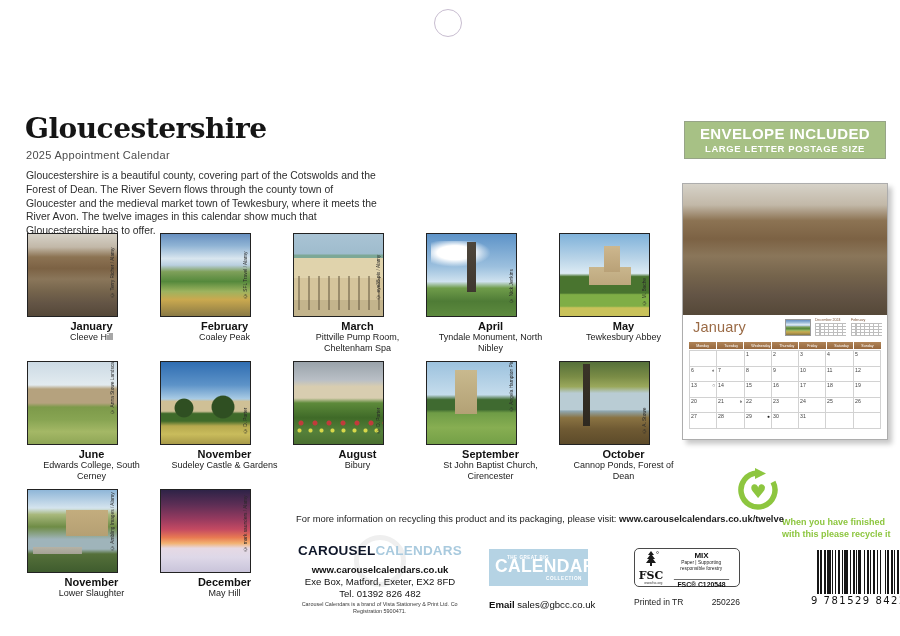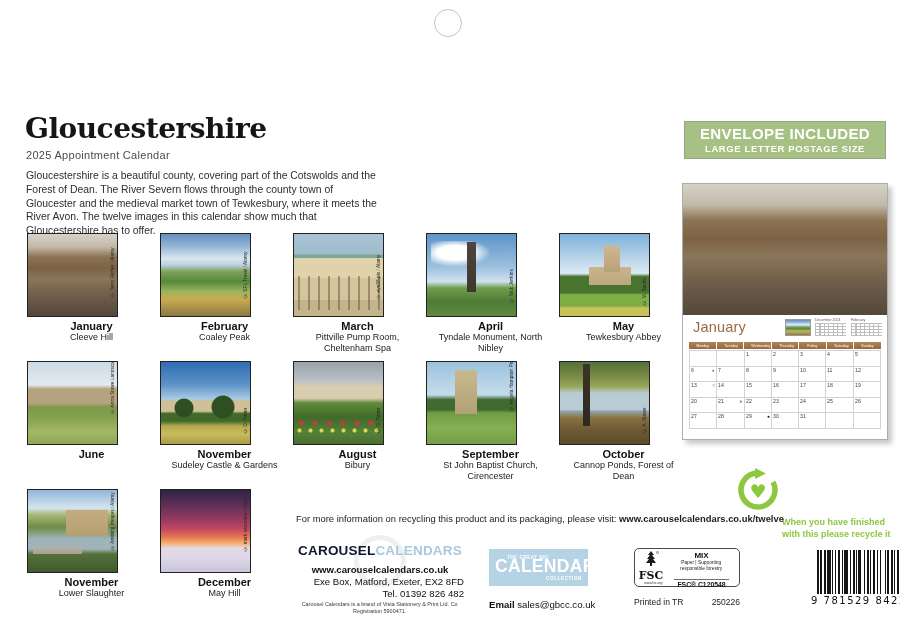--- a/index.html
+++ b/index.html
@@ -98,21 +98,21 @@
   .rec-info b{font-weight:700;}
 
   
   .pub{position:absolute;left:296px;top:543px;width:168px;text-align:center;}
   .pub::before{content:"";position:absolute;left:50%;top:-8px;transform:translateX(-50%);
                width:42px;height:42px;border:5px solid #efefef;border-radius:50%;}
   .pub *{position:relative;}
   .brand{font-size:13.5px;font-weight:700;letter-spacing:.2px;}
   .brand .b1{color:#0f172a;} .brand .b2{color:#a9cade;}
   .pub-site{margin-top:6px;font-size:9.6px;font-weight:700;color:#111;}
-  .pub-addr,.pub-tel{font-size:9.6px;color:#111;margin-top:1px;text-align:right;}
+  .pub-addr,.pub-tel{font-size:9.6px;color:#111;margin-top:1px;}
   .pub-legal{margin-top:2px;font-size:8px;transform:scale(.68);transform-origin:top center;
              color:#3a3a3a;line-height:1.25;width:146%;margin-left:-23%;}
 
   
   .gbcc{position:absolute;left:489px;top:549px;width:99px;height:37px;background:#b5d3e4;
         box-sizing:border-box;padding:3px 6px 0;}
   .gb-top{font-size:8px;transform:scale(.58);transform-origin:left bottom;color:#fff;font-weight:700;
           letter-spacing:.8px;margin-left:12px;height:6px;white-space:nowrap;}
   .gb-main{font-size:17.5px;font-weight:700;color:#fff;letter-spacing:.3px;line-height:1;}
   .gb-bottom{font-size:8px;transform:scale(.58);transform-origin:right top;color:#fff;font-weight:700;
@@ -197,20 +197,21 @@
       </div>
       <div class="mname">May</div>
       <div class="mloc">Tewkesbury Abbey</div>
     </div>
 
     <div class="month-cell">
       <div class="thumb m6">
         <span class="credit">© Anna Stowe Landscapes UK / Alamy</span>
       </div>
       <div class="mname">June</div>
+      <div class="mloc">Edwards College, South Cerney</div>
     </div>
 
     <div class="month-cell">
       <div class="thumb m7">
         <span class="credit">© D. Porter</span>
       </div>
       <div class="mname">November</div>
       <div class="mloc">Sudeley Castle &amp; Gardens</div>
     </div>
 

